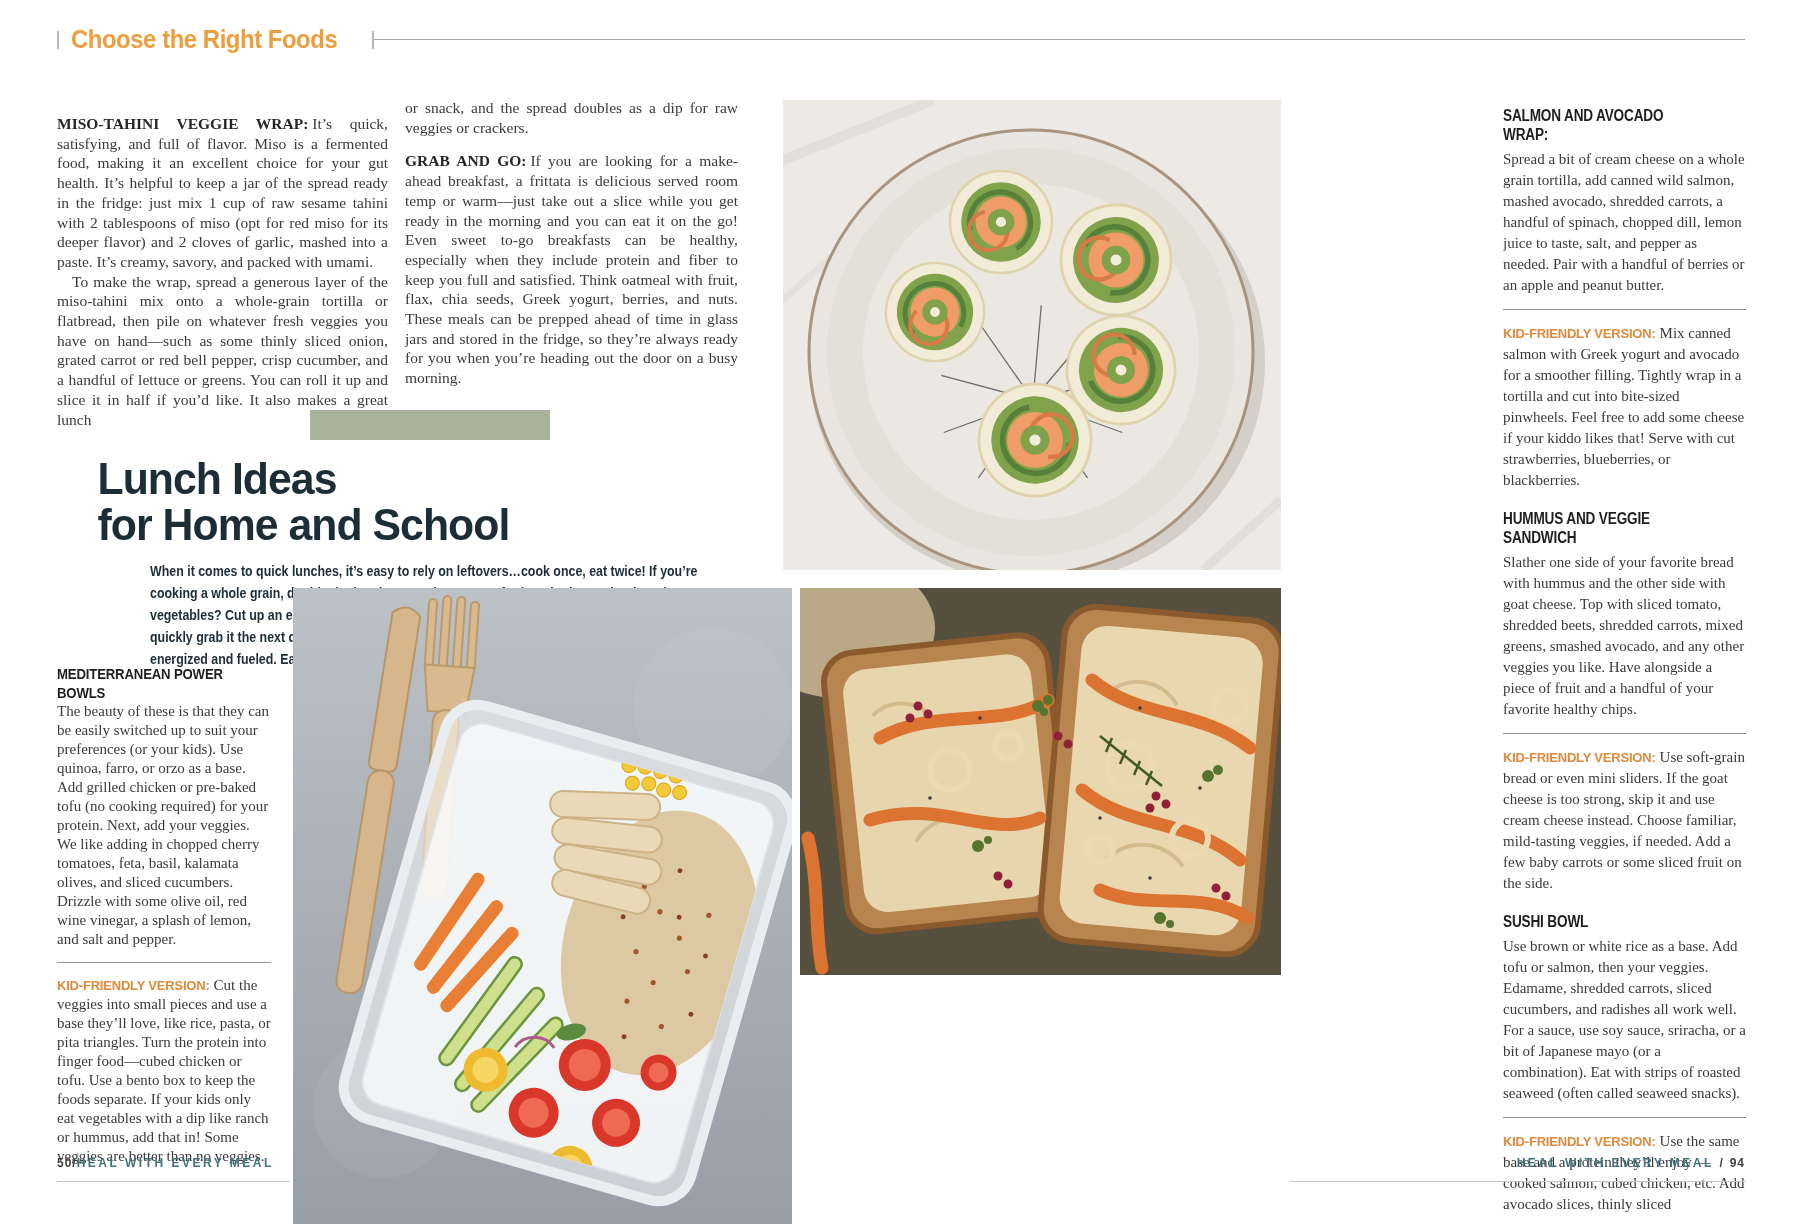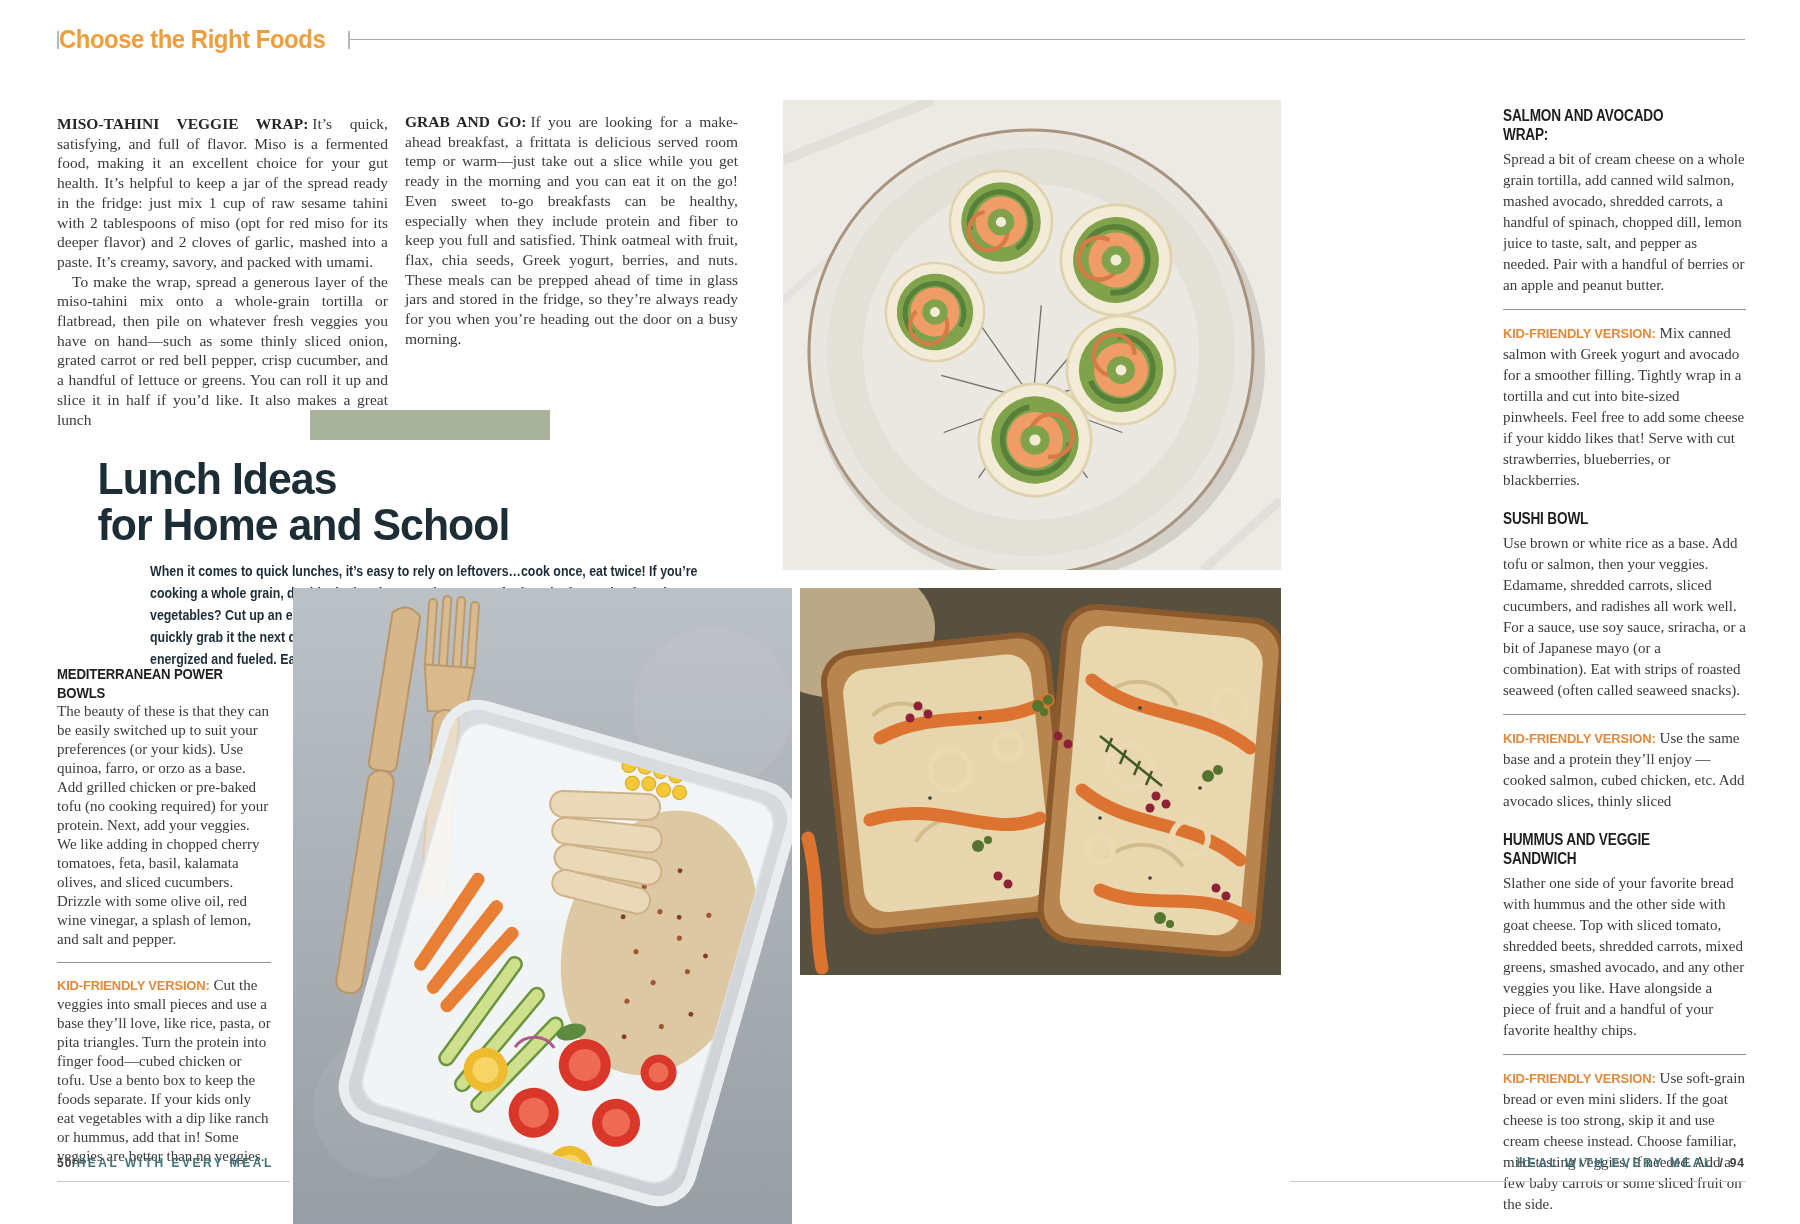--- a/index.html
+++ b/index.html
@@ -1,19 +1,19 @@
 <!DOCTYPE html>
 <html><head>
 <meta charset="utf-8">
 <style>
   html,body{margin:0;padding:0;background:#ffffff;}
   .page{position:relative;width:1800px;height:1224px;background:#ffffff;overflow:hidden;
         font-family:"Liberation Serif",serif;color:#333;}
   
-  .header{position:absolute;left:57px;top:24px;right:55px;display:flex;align-items:center;}
+  .header{position:absolute;left:57px;top:24px;right:55px;display:flex;align-items:center;gap:12px;}
   .tick{width:2px;height:18px;background:#b3b9b9;flex:0 0 auto;}
   .header-title{font-family:"Liberation Sans",sans-serif;font-weight:700;font-size:26px;
                 color:#ED9E3E;letter-spacing:-0.5px;white-space:nowrap;transform:scaleX(.92);transform-origin:left center;}
   .header-rule{flex:1;display:flex;align-items:center;gap:0;}
   .header-rule .line{flex:1;height:1.5px;background:#a2a9a9;}
   
   .bodycol{position:absolute;font-size:15.5px;line-height:19.7px;text-align:justify;color:#3a3a3a;}
   .bodycol p{margin:0;}
   .bodycol p.indent{text-indent:15px;}
   .bodycol p.gap{margin-top:14px;}
@@ -69,20 +69,21 @@
       <div class="line"></div>
     </div>
   </div>
 
   <div class="bodycol col1">
     <p><b class="lead">MISO-TAHINI VEGGIE WRAP:</b><span>It’s quick, satisfying, and full of flavor. Miso is a fermented food, making it an excellent choice for your gut health. It’s helpful to keep a jar of the spread ready in the fridge: just mix 1 cup of raw sesame tahini with 2 tablespoons of miso (opt for red miso for its deeper flavor) and 2 cloves of garlic, mashed into a paste. It’s creamy, savory, and packed with umami.</span></p>
     <p class="indent">To make the wrap, spread a generous layer of the miso-tahini mix onto a whole-grain tortilla or flatbread, then pile on whatever fresh veggies you have on hand—such as some thinly sliced onion, grated carrot or red bell pepper, crisp cucumber, and a handful of lettuce or greens. You can roll it up and slice it in half if you’d like. It also makes a great lunch</p>
   </div>
 
   <div class="bodycol col2">
+    <p>or snack, and the spread doubles as a dip for raw veggies or crackers.</p>
     <p class="gap"><b class="lead">GRAB AND GO:</b><span>If you are looking for a make-ahead breakfast, a frittata is delicious served room temp or warm—just take out a slice while you get ready in the morning and you can eat it on the go! Even sweet to-go breakfasts can be healthy, especially when they include protein and fiber to keep you full and satisfied. Think oatmeal with fruit, flax, chia seeds, Greek yogurt, berries, and nuts. These meals can be prepped ahead of time in glass jars and stored in the fridge, so they’re always ready for you when you’re heading out the door on a busy morning.</span></p>
   </div>
 
   <div class="feature">
     <div class="green-bar"></div>
     <div class="feature-title">
       <div>Lunch Ideas</div>
       <div>for Home and School</div>
     </div>
     <div class="feature-intro">When it comes to quick lunches, it’s easy to rely on leftovers…cook once, eat twice! If you’re cooking a whole grain, double the batch so you have some for later in the week. Chopping vegetables? Cut up an extra pepper or wash some extra lettuce and store it in the fridge to quickly grab it the next day. Here are six easy, anti-inflammatory lunches to keep you feeling energized and fueled. Each includes a kid-friendly version they can bring to school, too!</div>
@@ -96,30 +97,30 @@
   </div>
 
   <div class="rc">
     <div class="sec">
       <p class="caps-h">SALMON AND AVOCADO WRAP:</p>
       <p>Spread a bit of cream cheese on a whole grain tortilla, add canned wild salmon, mashed avocado, shredded carrots, a handful of spinach, chopped dill, lemon juice to taste, salt, and pepper as needed. Pair with a handful of berries or an apple and peanut butter.</p>
       <div class="divider"></div>
       <p><span class="kid-label">KID-FRIENDLY VERSION:</span><span>Mix canned salmon with Greek yogurt and avocado for a smoother filling. Tightly wrap in a tortilla and cut into bite-sized pinwheels. Feel free to add some cheese if your kiddo likes that! Serve with cut strawberries, blueberries, or blackberries.</span></p>
     </div>
     <div class="sec">
+      <p class="caps-h">HUMMUS AND VEGGIE SANDWICH</p>
+      <p>Slather one side of your favorite bread with hummus and the other side with goat cheese. Top with sliced tomato, shredded beets, shredded carrots, mixed greens, smashed avocado, and any other veggies you like. Have alongside a piece of fruit and a handful of your favorite healthy chips.</p>
+      <div class="divider"></div>
+      <p><span class="kid-label">KID-FRIENDLY VERSION:</span><span>Use soft-grain bread or even mini sliders. If the goat cheese is too strong, skip it and use cream cheese instead. Choose familiar, mild-tasting veggies, if needed. Add a few baby carrots or some sliced fruit on the side.</span></p>
+    </div>
+    <div class="sec">
       <p class="caps-h">SUSHI BOWL</p>
       <p>Use brown or white rice as a base. Add tofu or salmon, then your veggies. Edamame, shredded carrots, sliced cucumbers, and radishes all work well. For a sauce, use soy sauce, sriracha, or a bit of Japanese mayo (or a combination). Eat with strips of roasted seaweed (often called seaweed snacks).</p>
       <div class="divider"></div>
       <p><span class="kid-label">KID-FRIENDLY VERSION:</span><span>Use the same base and a protein they’ll enjoy —cooked salmon, cubed chicken, etc. Add avocado slices, thinly sliced</span></p>
-    </div>
-    <div class="sec">
-      <p class="caps-h">HUMMUS AND VEGGIE SANDWICH</p>
-      <p>Slather one side of your favorite bread with hummus and the other side with goat cheese. Top with sliced tomato, shredded beets, shredded carrots, mixed greens, smashed avocado, and any other veggies you like. Have alongside a piece of fruit and a handful of your favorite healthy chips.</p>
-      <div class="divider"></div>
-      <p><span class="kid-label">KID-FRIENDLY VERSION:</span><span>Use soft-grain bread or even mini sliders. If the goat cheese is too strong, skip it and use cream cheese instead. Choose familiar, mild-tasting veggies, if needed. Add a few baby carrots or some sliced fruit on the side.</span></p>
     </div>
   </div>
 
   <div class="photo photo-top">
     <svg viewBox="0 0 498 470">
       <rect width="498" height="470" fill="#edeae6"></rect>
       <path d="M0,60 L150,0" stroke="#dcd7d1" stroke-width="10" opacity=".6"></path>
       <path d="M0,200 L90,120" stroke="#e0dcd6" stroke-width="7" opacity=".6"></path>
       <path d="M420,470 L498,400" stroke="#dcd7d1" stroke-width="9" opacity=".6"></path>
       <ellipse cx="254" cy="262" rx="228" ry="222" fill="#d4d0c8"></ellipse>

